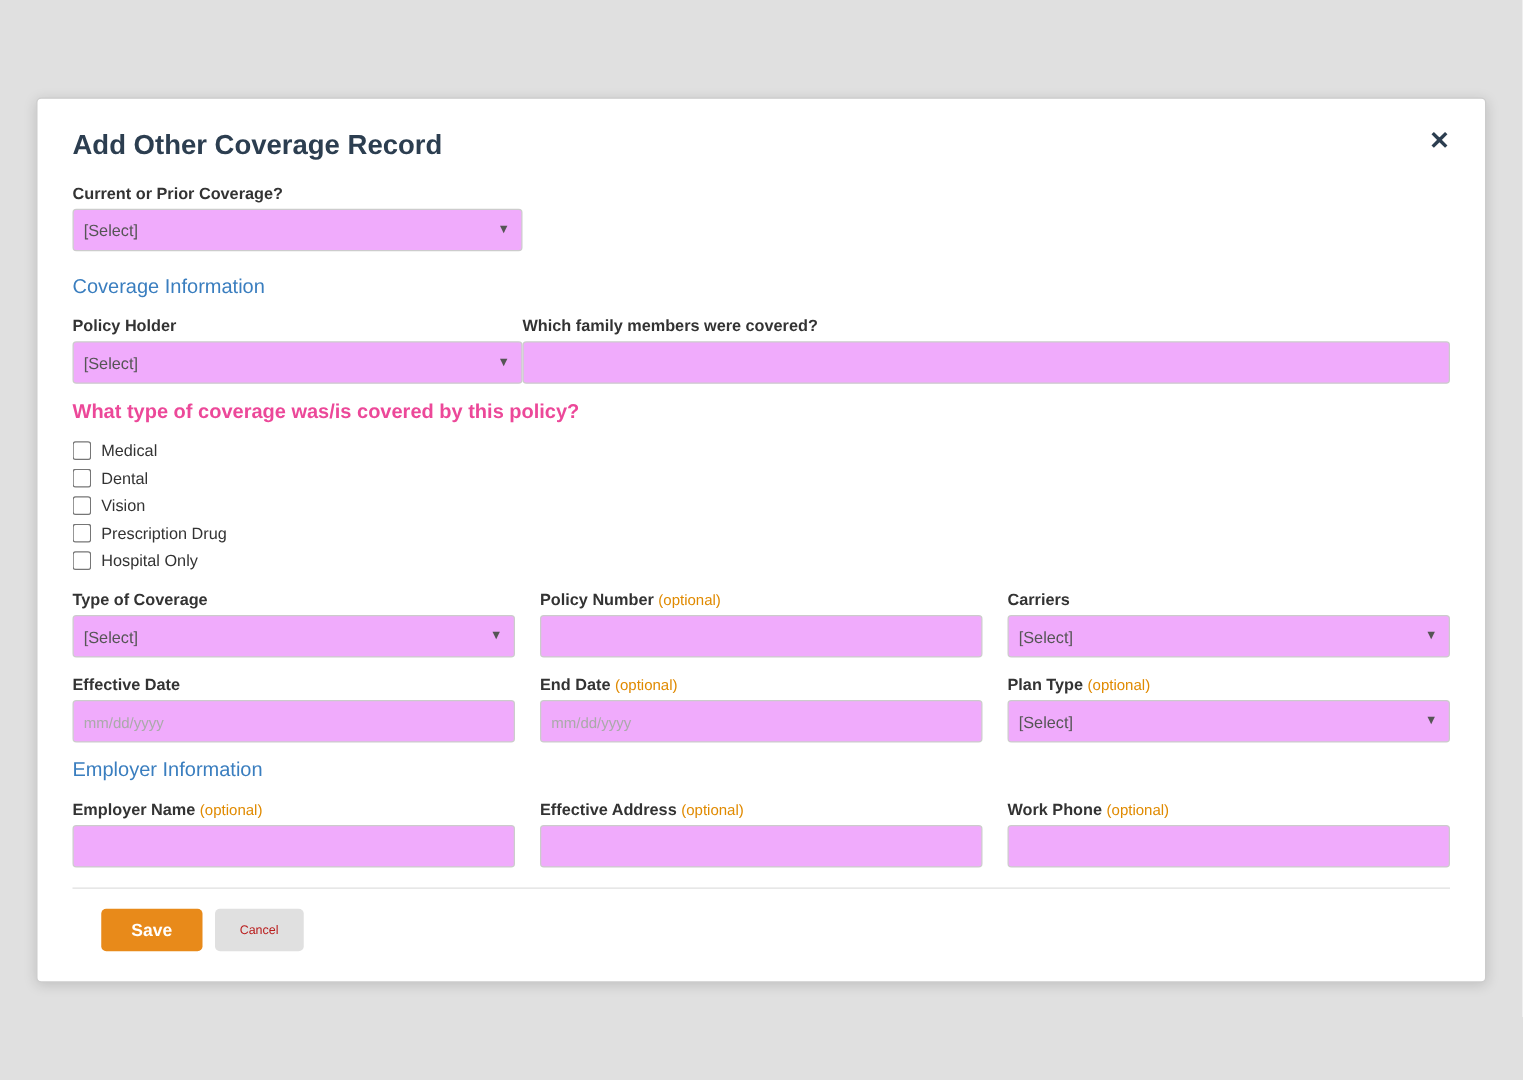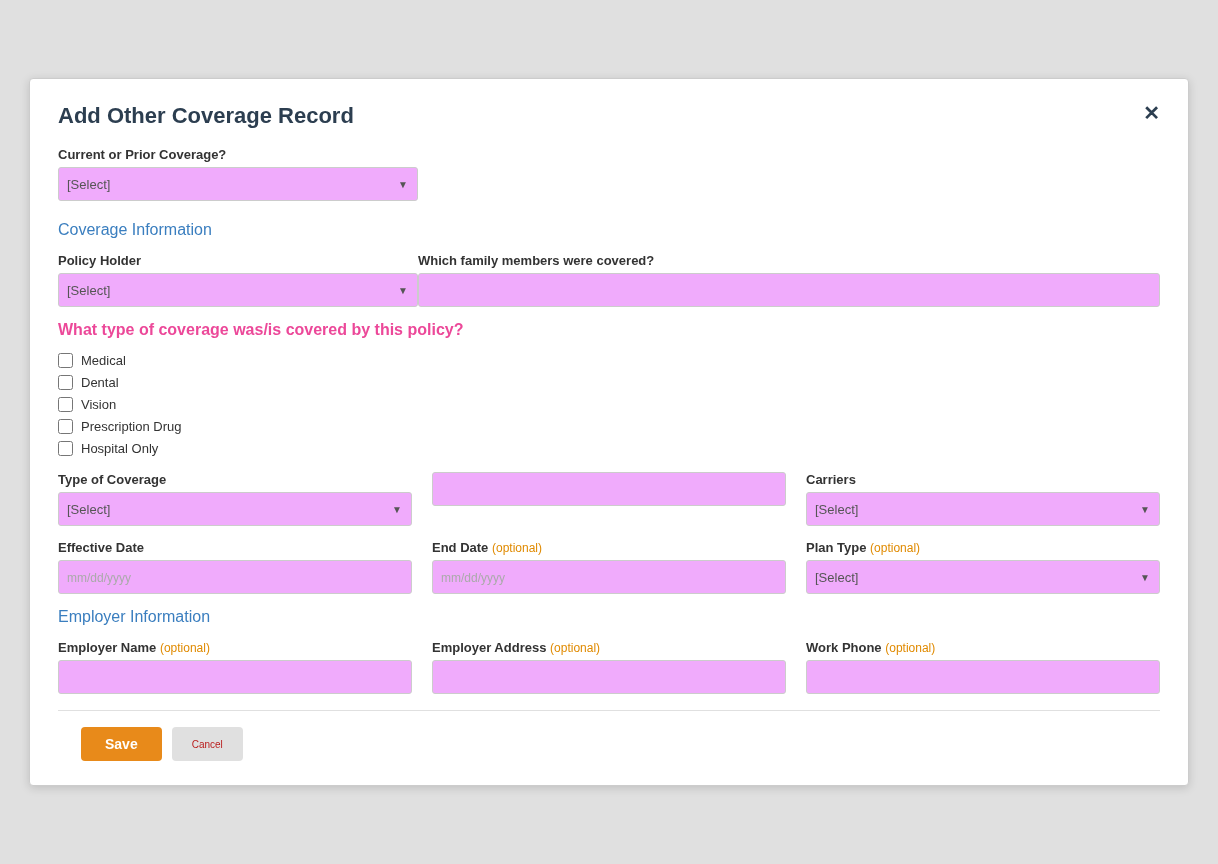--- a/index.html
+++ b/index.html
@@ -230,20 +230,24 @@
   <div class="field-row-three">
     <div class="col">
       <div class="field-label">Type of Coverage</div>
       <div class="select-wrapper">
         <select>
           <option>[Select]</option>
         </select>
       </div>
     </div>
     <div class="col">
+      <div class="field-label">
+        <span>Policy Number</span>
+        <span class="optional">(optional)</span>
+      </div>
       <input type="text" style="">
     </div>
     <div class="col">
       <div class="field-label">Carriers</div>
       <div class="select-wrapper">
         <select>
           <option>[Select]</option>
         </select>
       </div>
     </div>
@@ -279,21 +283,21 @@
   <div class="field-row-three">
     <div class="col">
       <div class="field-label">
         <span>Employer Name</span>
         <span class="optional">(optional)</span>
       </div>
       <input type="text" style="">
     </div>
     <div class="col">
       <div class="field-label">
-        <span>Employer Address</span>
+        <span>Effective Address</span>
         <span class="optional">(optional)</span>
       </div>
       <input type="text" style="">
     </div>
     <div class="col">
       <div class="field-label">
         <span>Work Phone</span>
         <span class="optional">(optional)</span>
       </div>
       <input type="text" style="">

